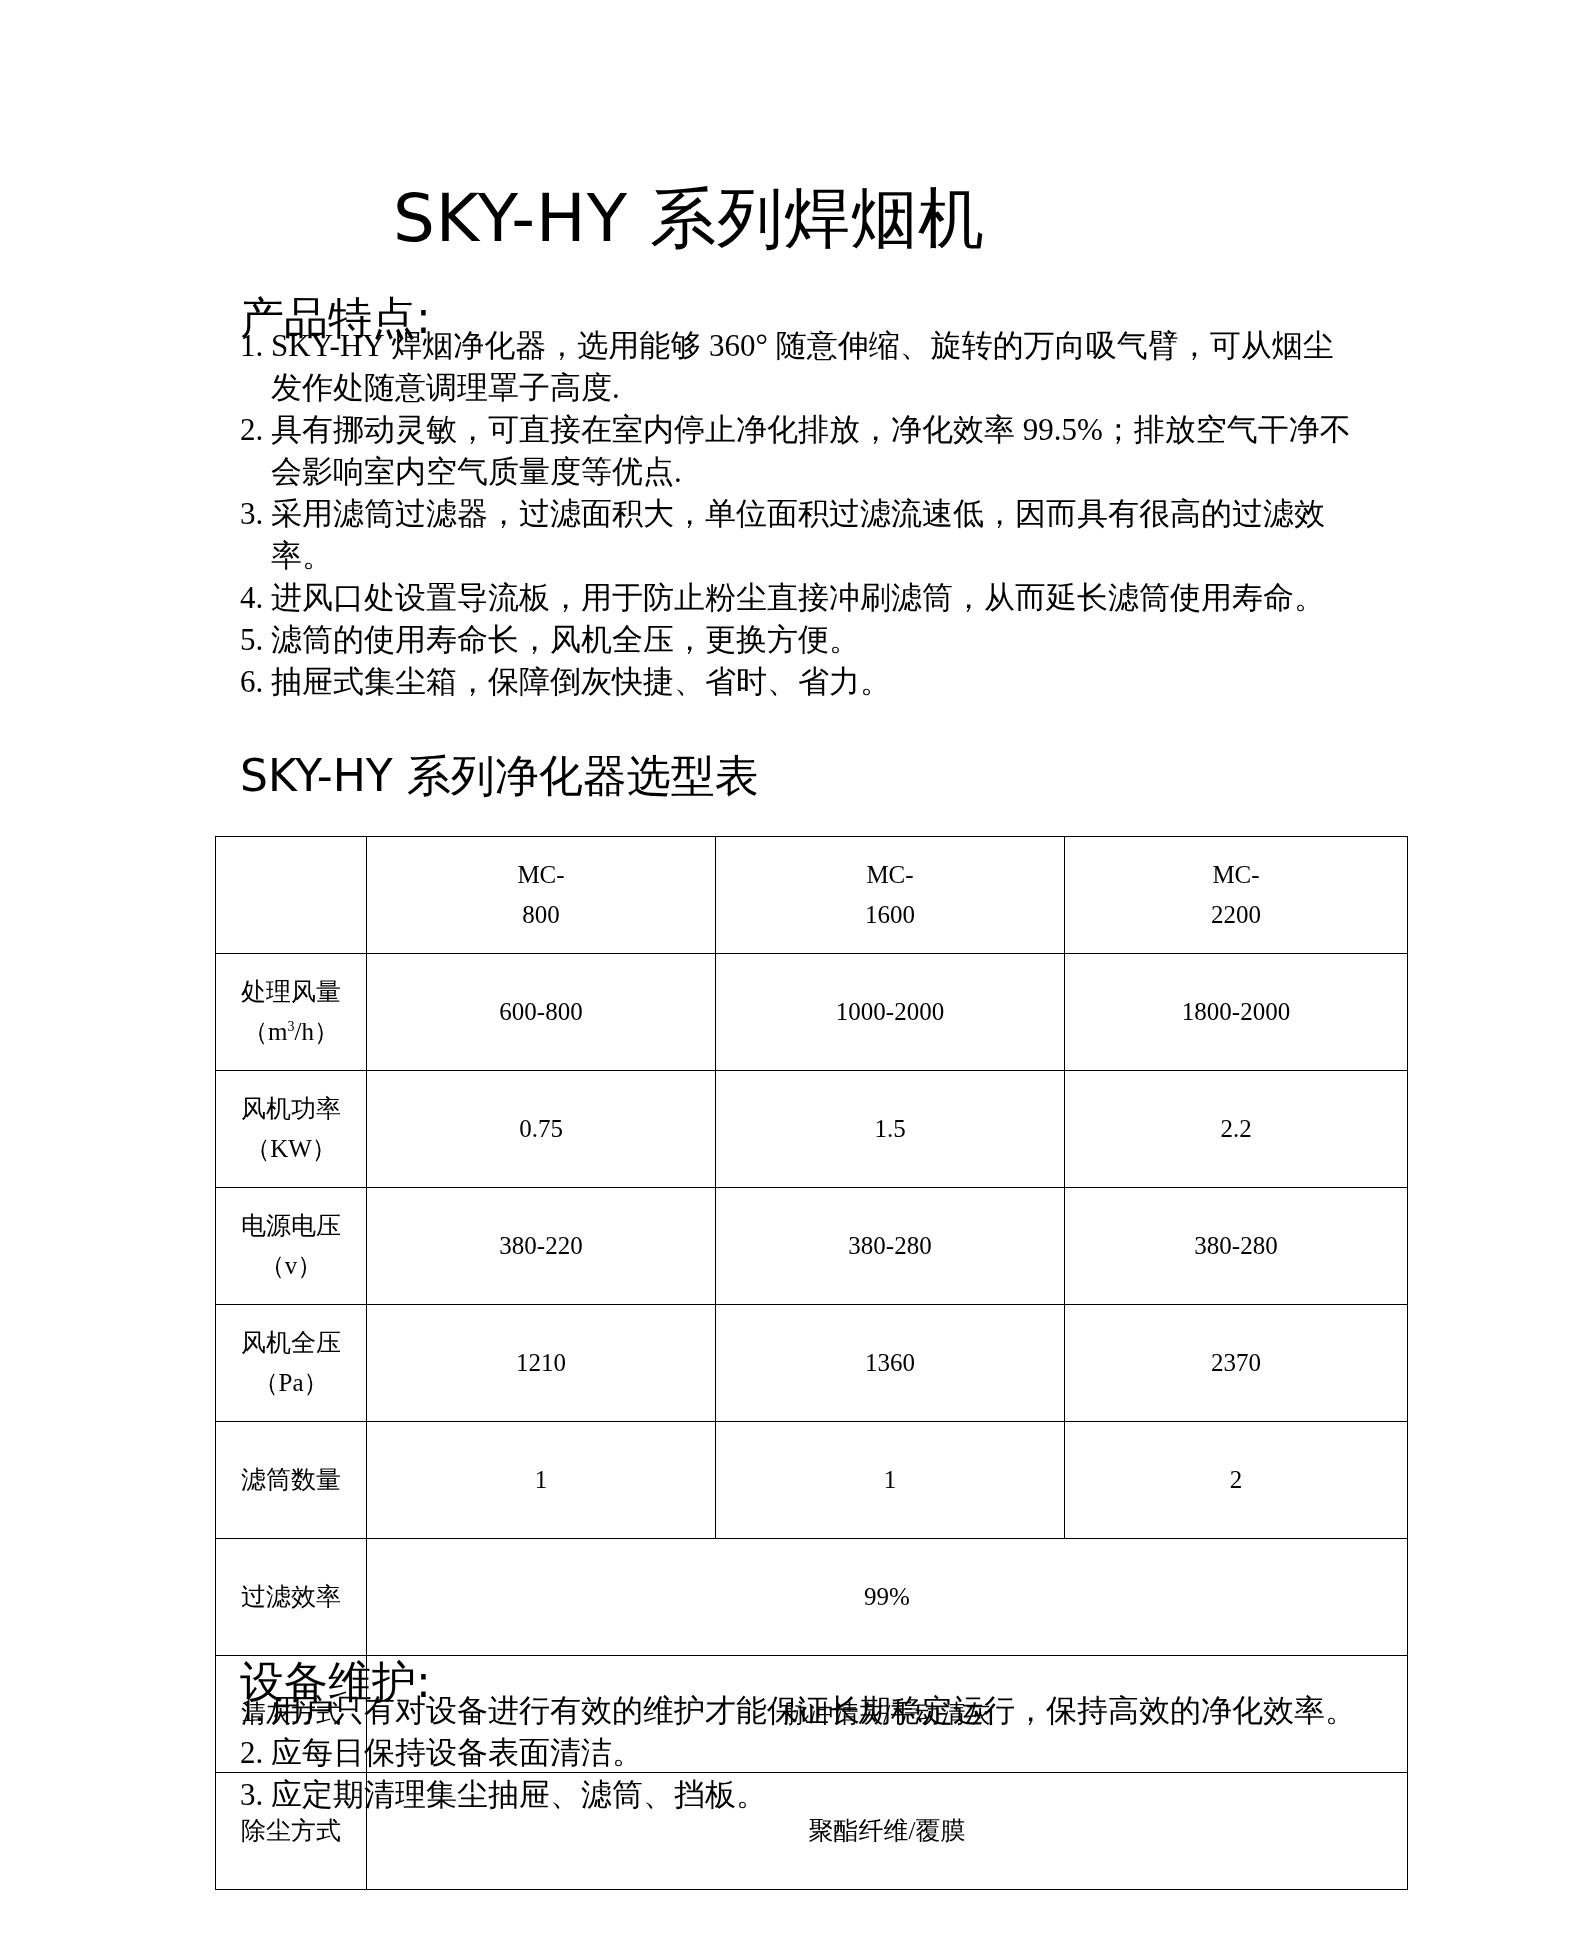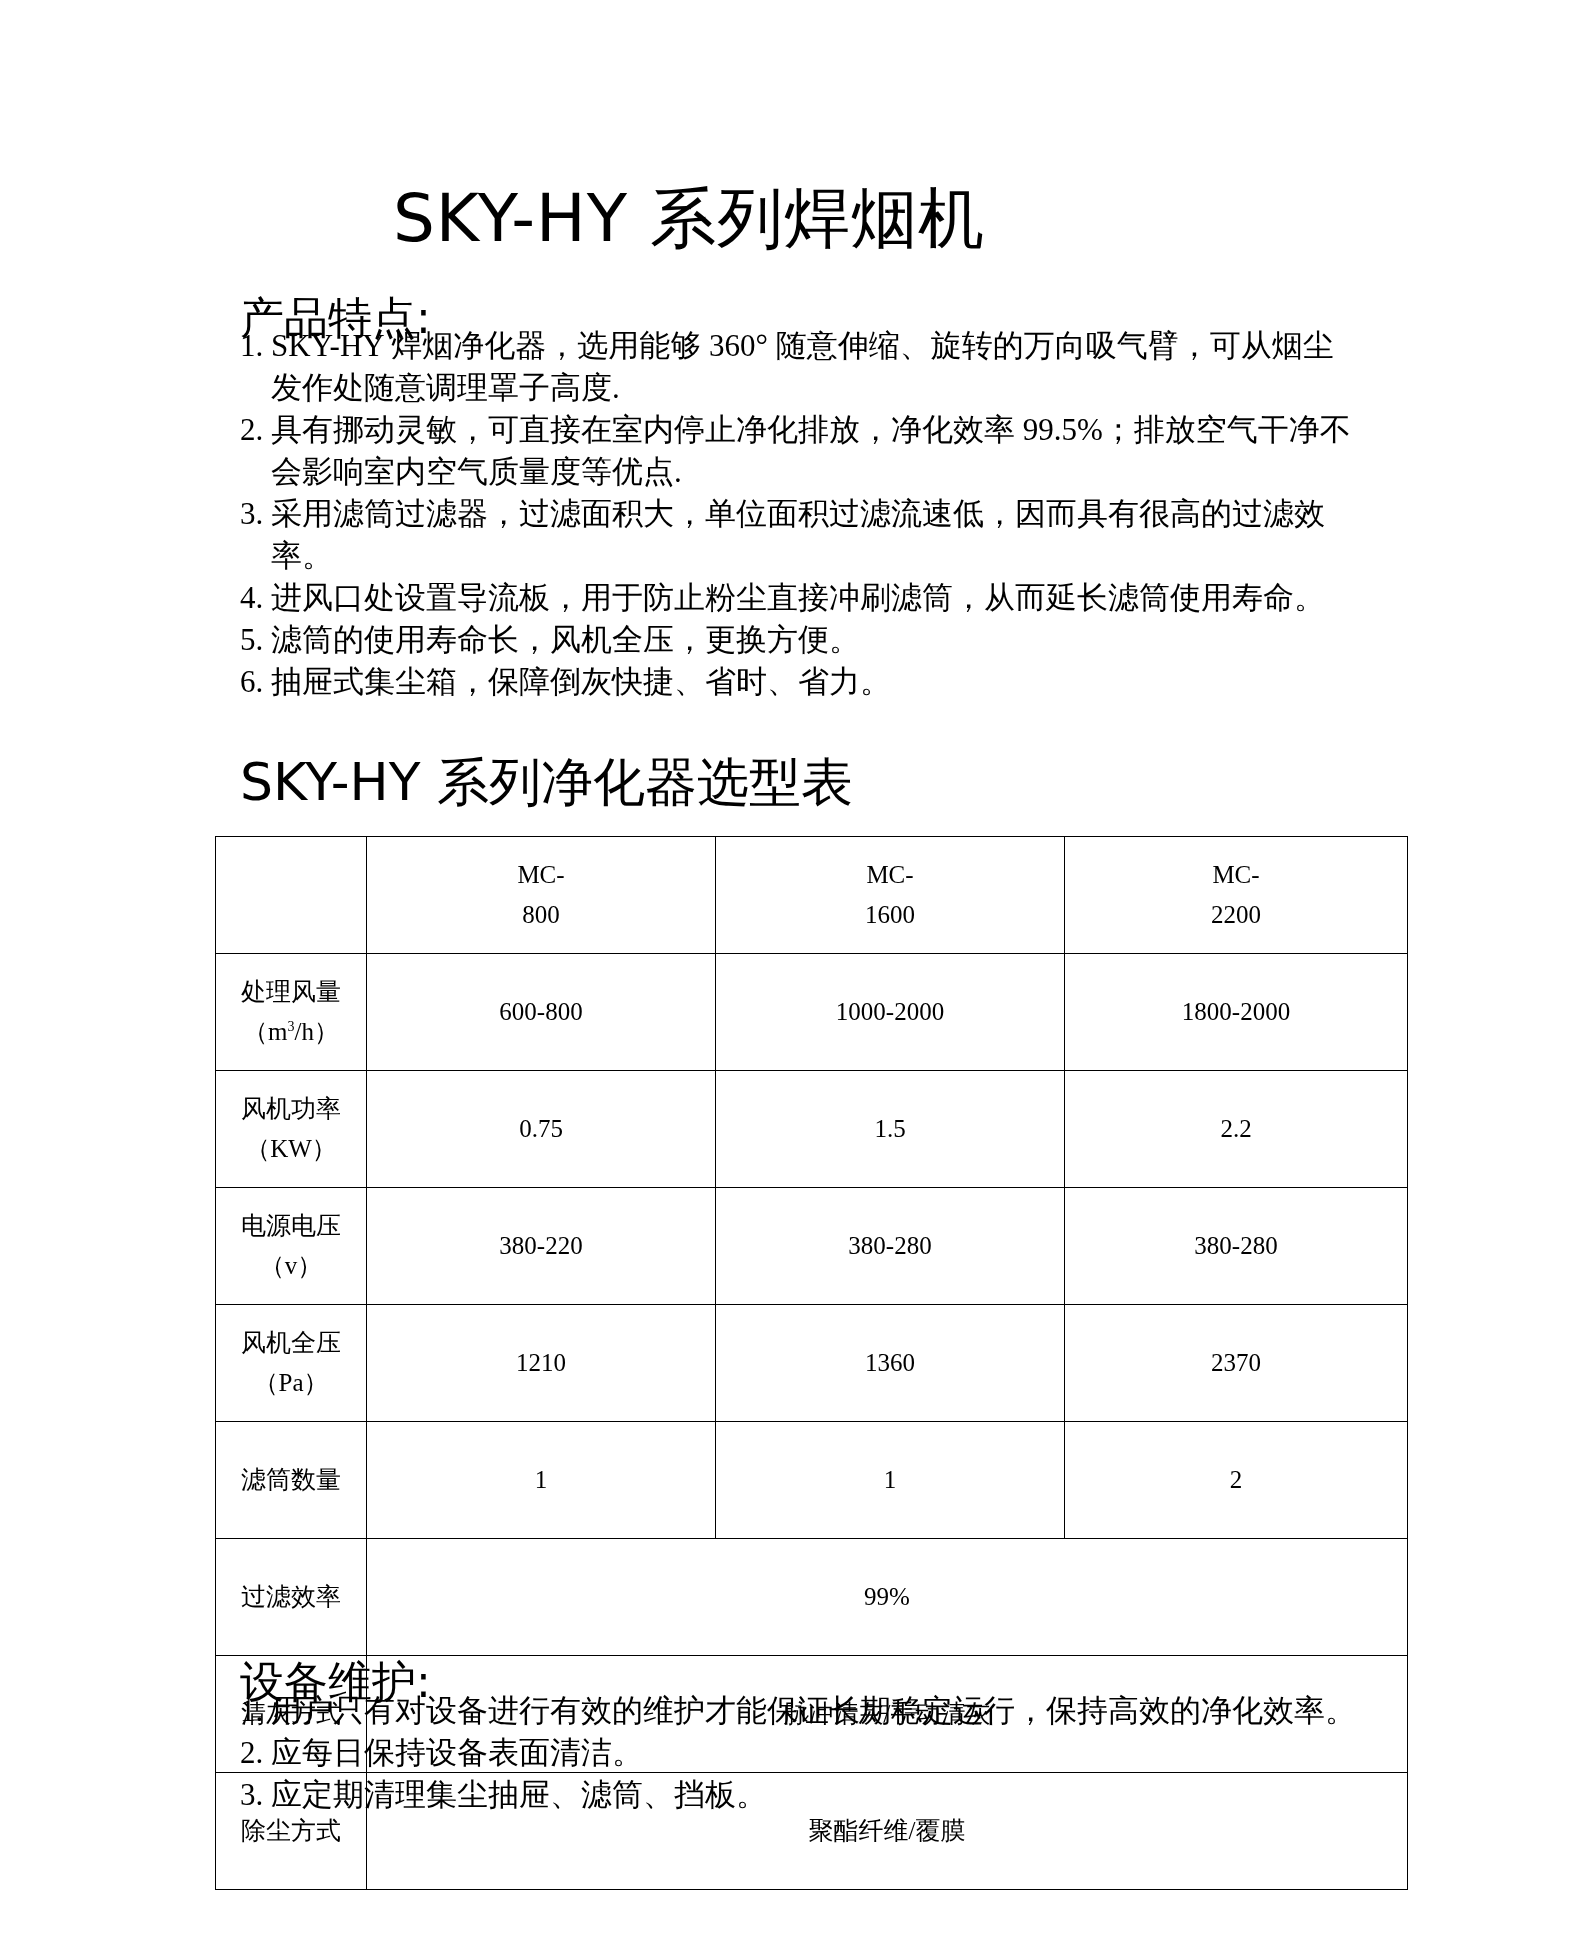--- a/index.html
+++ b/index.html
@@ -11,21 +11,21 @@
     position: absolute; left: 0; width: 1378px; top: 135px;
     text-align: center; font-size: 66px; line-height: 80px;
     font-family: "DejaVu Sans", sans-serif; font-weight: normal;
     letter-spacing: 1px;
   }
   .h2 {
     position: absolute; left: 240px; font-size: 44px; line-height: 66px;
     font-family: "DejaVu Sans", sans-serif; font-weight: normal;
   }
   .h2.features { top: 248px; }
-  .h2.table-title { top: 706px; font-size: 52px; }
+  .h2.table-title { top: 706px; font-size: 44px; }
   .h2.maint { top: 1612px; }
   .list {
     position: absolute; left: 240px; width: 1120px; margin: 0; padding: 0;
     list-style: none; font-family: "Liberation Serif", "DejaVu Serif", serif;
     font-size: 31px; line-height: 42px;
   }
   .list.features { top: 325px; }
   .list.maint { top: 1690px; }
   .list li { padding-left: 31px; text-indent: -31px; }
   .list li .num { display: inline-block; width: 31px; text-indent: 0; }

